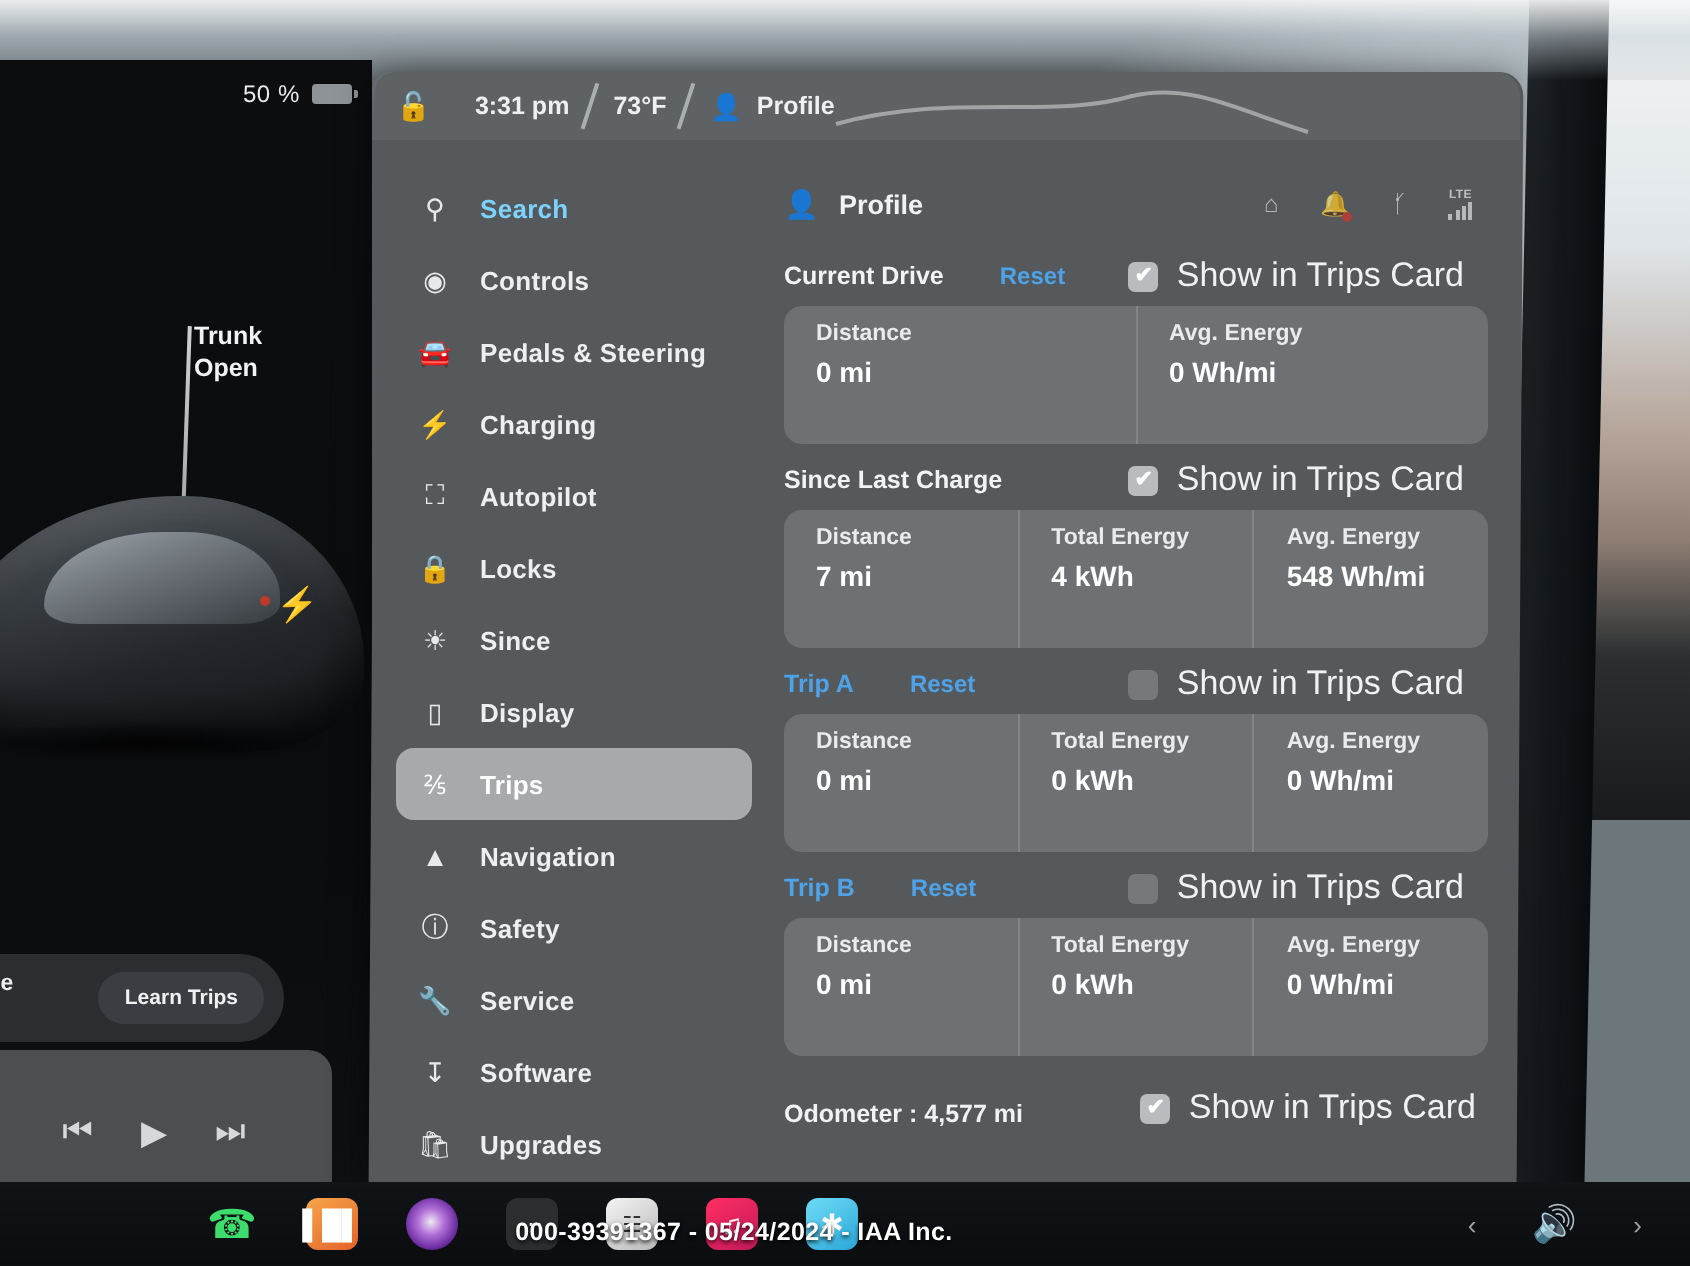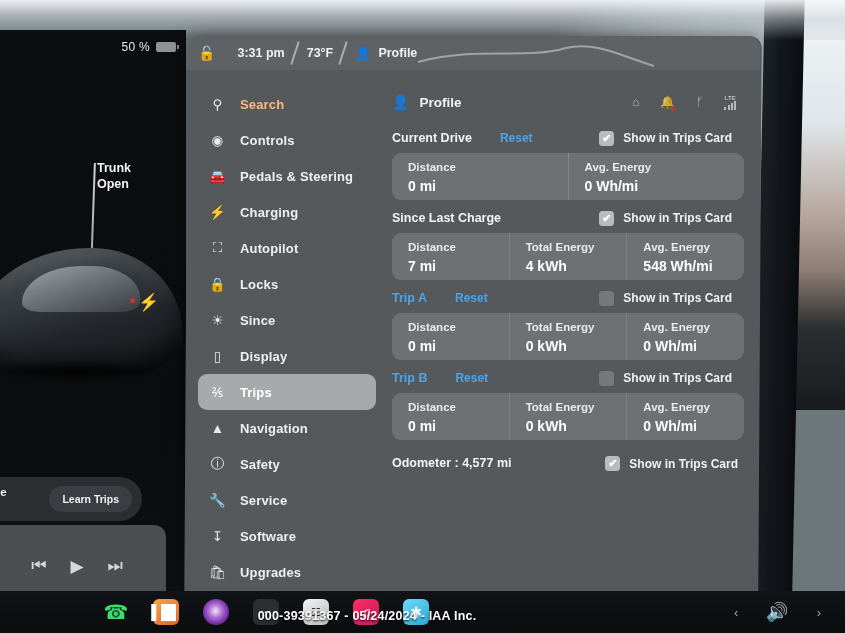--- a/index.html
+++ b/index.html
@@ -166,21 +166,21 @@
     border-radius: 9px;
   }
   .nav-item.active { background: #a7a9ab; }
   .nav-icon {
     width: 19px; display: flex; align-items: center; justify-content: center;
     color: #e7e9ea; font-size: 13.5px;
   }
   .nav-item.active .nav-icon { color: #ffffff; }
   .nav-label { color: #edeff0; font-size: 13px; font-weight: bold; letter-spacing: .15px; }
   .nav-item.active .nav-label { color: #ffffff; }
-  .nav-item:first-child .nav-label { color: #fdba74; font-weight: bold; }
+  .nav-item:first-child .nav-label { color: #7dd3fc; font-weight: bold; }
 
   
   #content {
     position: absolute; left: 196px; top: 40px; right: 10px; bottom: 0;
     padding: 8px 6px 0 10px;
   }
   #content-header {
     display: flex; align-items: center; justify-content: space-between;
     height: 36px; padding-right: 8px;
   }
@@ -209,40 +209,40 @@
   .section-title.link { color: #4ea3e8; }
   .reset-link { color: #4ea3e8; font-size: 12px; font-weight: bold; }
   .show-wrap { display: flex; align-items: center; gap: 9px; }
   .checkbox {
     width: 15px; height: 15px; border-radius: 3.5px;
     background: #b9bcbe; display: flex; align-items: center;
     justify-content: center; color: #ffffff; font-size: 11px; font-weight: bold;
     line-height: 1;
   }
   .checkbox.off { background: #75797c; color: transparent; }
-  .show-label { color: #f0f1f2; font-size: 12px; font-weight: bold; }
+  .show-label { color: #f0f1f2; font-size: 17px; font-weight: normal; }
 
   .card {
     display: flex;
     background: #6d7174;
     border-radius: 9px;
-    height: 47px;
+    height: 69px;
     margin-top: 3px;
     overflow: hidden;
   }
   .cell {
     flex: 1; padding: 8px 0 0 16px;
     border-right: 1px solid rgba(255,255,255,.14);
   }
   .cell:last-child { border-right: none; }
   .cell-label { color: #e9ebec; font-size: 11.5px; font-weight: bold; margin-bottom: 5px; }
   .cell-value { color: #ffffff; font-size: 14px; font-weight: bold; }
 
   #odometer-row {
-    display: flex; align-items: flex-start; justify-content: space-between;
+    display: flex; align-items: flex-end; justify-content: space-between;
     margin-top: 16px; padding-right: 6px;
   }
   #odometer-text { color: #f1f2f3; font-size: 12.5px; font-weight: bold; }
 
   
   #taskbar {
     position: absolute; left: 0; bottom: 0; width: 845px; height: 42px;
     background: linear-gradient(180deg, #111417 0%, #0a0c0e 100%);
     display: flex; align-items: center;
   }

